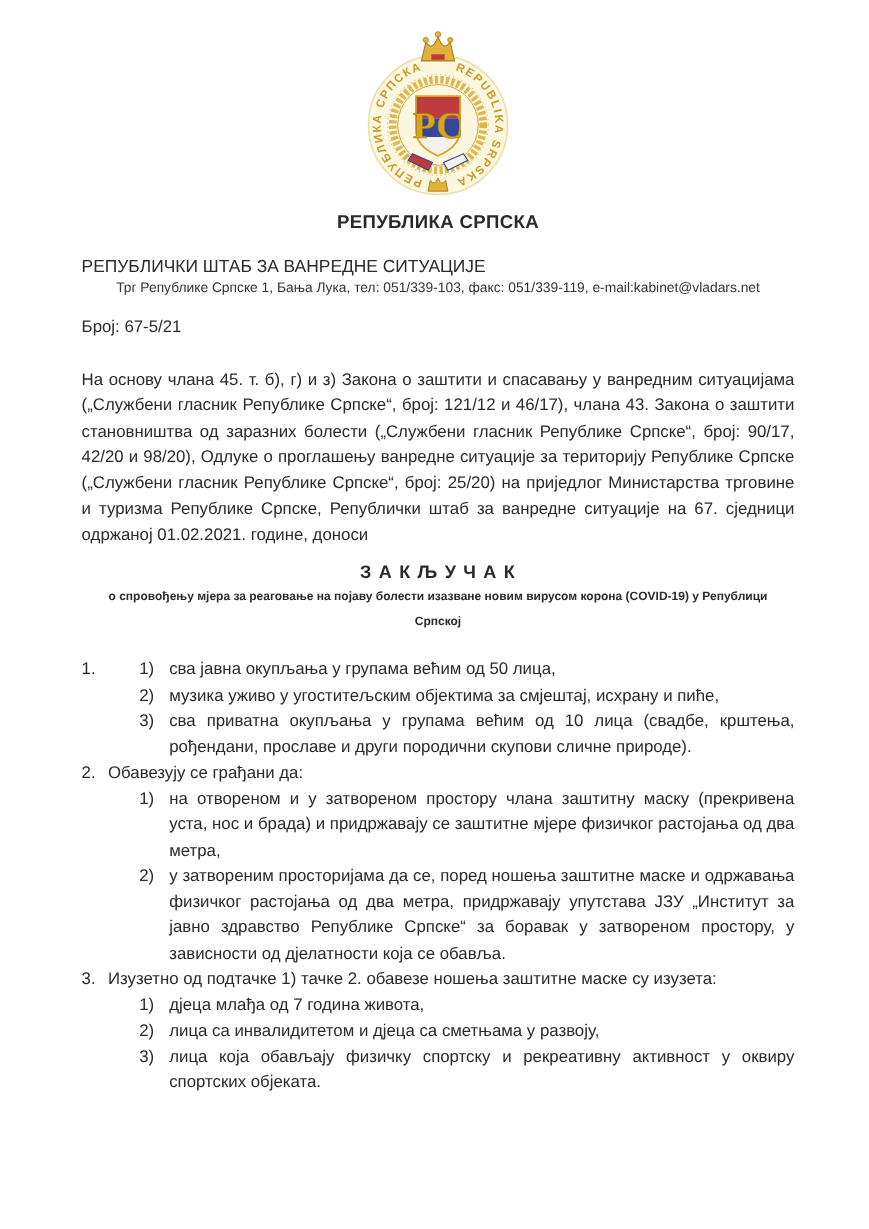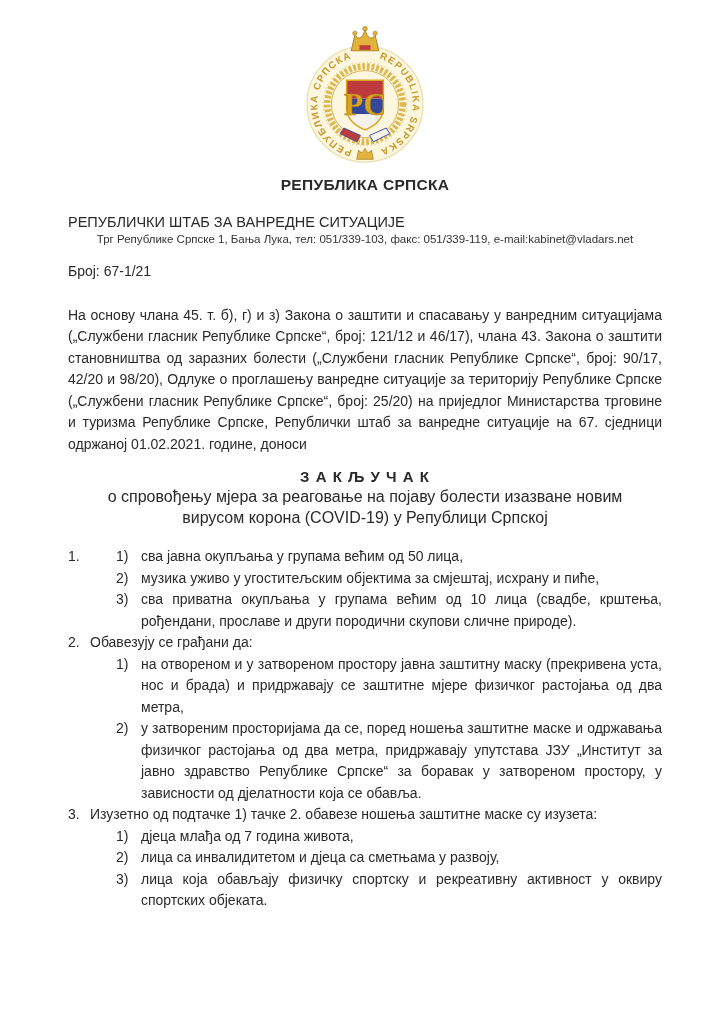--- a/index.html
+++ b/index.html
@@ -15,21 +15,21 @@
   .h-org{text-align:center;font-weight:bold;font-size:15.5px;letter-spacing:.3px;}
   .h-vlada{text-align:center;font-weight:bold;font-size:19px;letter-spacing:2px;margin-top:4px;}
   .h-stab{font-size:14.5px;margin-top:20px;}
   .h-addr{text-align:center;font-size:11.5px;margin-top:3px;color:#333;}
 
   .meta{margin-top:17px;font-size:14px;line-height:19.5px;}
 
   .preamble{margin-top:23px;font-size:14px;line-height:21.5px;text-align:justify;}
 
   .c-title{margin-top:13px;text-align:center;font-weight:bold;font-size:15px;letter-spacing:1px;}
-  .c-sub{text-align:center;font-weight:normal;font-size:16px;line-height:21px;max-width:560px;margin:1px auto 0;}
+  .c-sub{text-align:center;font-weight:bold;font-size:10px;line-height:21px;max-width:560px;margin:1px auto 0;}
 
   .items{margin-top:18px;font-size:14px;line-height:21.5px;}
   .item{display:flex;}
   .inum{width:22px;flex:none;}
   .ibody{flex:1;min-width:0;}
   .itext{text-align:justify;}
   .sitem{display:flex;padding-left:26px;}
   .snum{width:25px;flex:none;}
   .stext{flex:1;text-align:justify;}
 </style>
@@ -85,21 +85,21 @@
         <path d="M 66 150 L 84 150 L 82 140 Q 78 146 75 138 Q 72 146 68 140 Z" fill="#e3b23c" stroke="#a87d1e" stroke-width="0.8"></path>
       </g>
     </svg>
   </div>
 
   <div class="h-org">РЕПУБЛИКА СРПСКА</div>
   <div class="h-stab">РЕПУБЛИЧКИ ШТАБ ЗА ВАНРЕДНЕ СИТУАЦИЈЕ</div>
   <div class="h-addr">Трг Републике Српске 1, Бања Лука, тел: 051/339-103, факс: 051/339-119, e-mail:kabinet@vladars.net</div>
 
   <div class="meta">
-    <div>Број: 67-1/21</div>
+    <div>Број: 67-5/21</div>
   </div>
 
   <div class="preamble">На основу члана 45. т. б), г) и з) Закона о заштити и спасавању у ванредним ситуацијама („Службени гласник Републике Српске“, број: 121/12 и 46/17), члана 43. Закона о заштити становништва од заразних болести („Службени гласник Републике Српске“, број: 90/17, 42/20 и 98/20), Одлуке о проглашењу ванредне ситуације за територију Републике Српске („Службени гласник Републике Српске“, број: 25/20) на приједлог Министарства трговине и туризма Републике Српске, Републички штаб за ванредне ситуације на 67. сједници одржаној 01.02.2021. године, доноси</div>
 
   <div class="c-title">З А К Љ У Ч А К</div>
   <div class="c-sub">о спровођењу мјера за реаговање на појаву болести изазване новим вирусом корона (COVID-19) у Републици Српској</div>
 
   <div class="items">
       <div class="item">
         <div class="inum">1.</div>
@@ -117,21 +117,21 @@
             <div class="stext">сва приватна окупљања у групама већим од 10 лица (свадбе, крштења, рођендани, прославе и други породични скупови сличне природе).</div>
           </div>
         </div>
       </div>
       <div class="item">
         <div class="inum">2.</div>
         <div class="ibody">
           <div class="itext">Обавезују се грађани да:</div>
           <div class="sitem">
             <div class="snum">1)</div>
-            <div class="stext">на отвореном и у затвореном простору јавна заштитну маску (прекривена уста, нос и брада) и придржавају се заштитне мјере физичког растојања од два метра,</div>
+            <div class="stext">на отвореном и у затвореном простору члана заштитну маску (прекривена уста, нос и брада) и придржавају се заштитне мјере физичког растојања од два метра,</div>
           </div>
           <div class="sitem">
             <div class="snum">2)</div>
             <div class="stext">у затвореним просторијама да се, поред ношења заштитне маске и одржавања физичког растојања од два метра, придржавају упутстава ЈЗУ „Институт за јавно здравство Републике Српске“ за боравак у затвореном простору, у зависности од дјелатности која се обавља.</div>
           </div>
         </div>
       </div>
       <div class="item">
         <div class="inum">3.</div>
         <div class="ibody">

